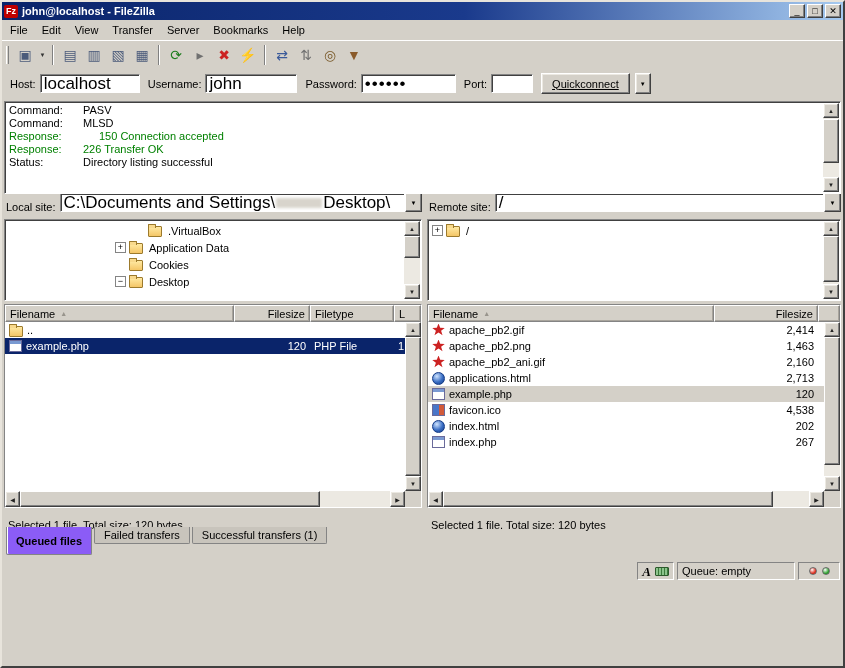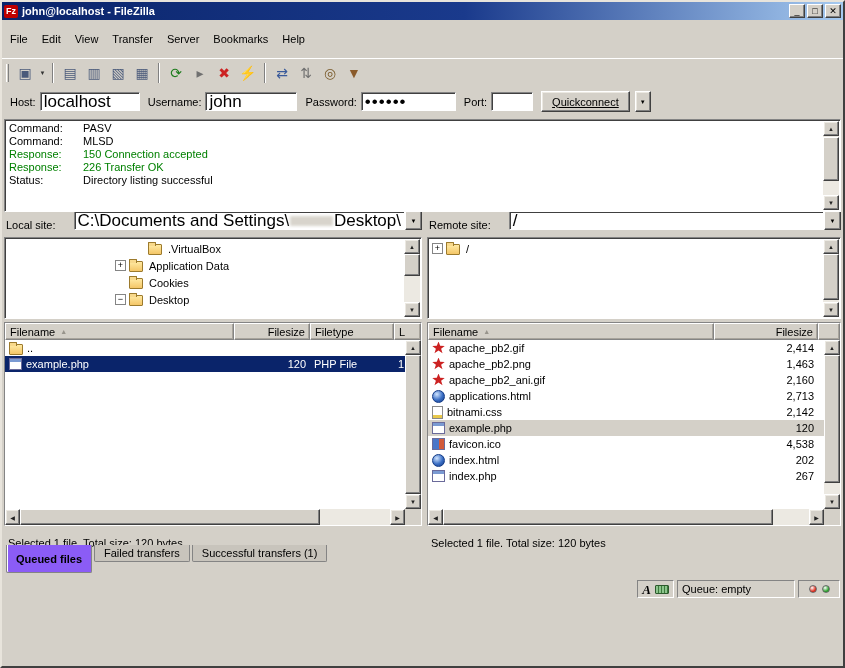--- a/index.html
+++ b/index.html
@@ -2,21 +2,21 @@
 <html><head>
 <meta charset="utf-8">
 <style>
 *{box-sizing:border-box;margin:0;padding:0;cursor:default;}
 body{font-family:"Liberation Sans",sans-serif;font-size:11px;color:#000;background:#6a6a6a;}
 .window{position:relative;width:845px;height:668px;display:flex;flex-direction:column;background:#d4d0c8;border:2px solid;border-color:#e8e4dc #404040 #404040 #e8e4dc;}
 .titlebar{flex:none;height:18px;display:flex;align-items:center;gap:2px;padding:0 2px;background:linear-gradient(90deg,#0a246a 0%,#1a3a8c 55%,#a6caf0 100%);color:#fff;}
 .app-icon{flex:none;width:14px;height:13px;background:#bf0000;color:#fff;font-weight:bold;font-size:9px;line-height:13px;text-align:center;border-radius:2px;}
 .title-text{flex:1;font-weight:bold;font-size:11px;white-space:nowrap;overflow:hidden;padding-left:2px;}
 .win-btn{flex:none;width:16px;height:14px;background:#d4d0c8;border:1px solid;border-color:#fff #404040 #404040 #fff;box-shadow:inset -1px -1px 0 #808080;color:#000;font-size:9px;line-height:12px;text-align:center;}
-.menubar{flex:none;height:39px;display:flex;align-items:center;padding:0 1px;border-bottom:1px solid #fff;}
+.menubar{flex:none;height:21px;display:flex;align-items:center;padding:0 1px;border-bottom:1px solid #fff;}
 .menu-item{padding:3px 7px;}
 .toolbar{flex:none;height:27px;display:flex;align-items:center;padding:0 2px;}
 .tb-grip{width:3px;height:18px;margin:0 4px 0 2px;border-left:1px solid #fff;border-right:1px solid #808080;}
 .tb-btn{width:24px;height:22px;display:flex;align-items:center;justify-content:center;font-size:14px;}
 .tb-drop{width:11px;height:22px;display:flex;align-items:center;justify-content:center;font-size:6px;color:#333;}
 .tb-sep{width:2px;height:20px;margin:0 4px;border-left:1px solid #808080;border-right:1px solid #fff;}
 .quickbar{flex:none;height:31px;display:flex;align-items:center;padding:0 4px;gap:4px;}
 .qc-label{margin-left:4px;white-space:nowrap;}
 .field{height:19px;background:#fff;border:1px solid;border-color:#848484 #fff #fff #848484;box-shadow:inset 1px 1px 0 #404040;padding:0 3px;font-family:inherit;font-size:17px;color:#000;outline:none;display:flex;align-items:center;white-space:nowrap;overflow:hidden;}
 input.field{display:inline-block;line-height:15px;}
@@ -36,21 +36,21 @@
 .track{flex:1;position:relative;background:#ece9e2;}
 .thumb-v{position:absolute;left:0;width:100%;background:#d4d0c8;border:1px solid;border-color:#fff #404040 #404040 #fff;box-shadow:inset -1px -1px 0 #808080;}
 .thumb-h{position:absolute;top:0;height:100%;background:#d4d0c8;border:1px solid;border-color:#fff #404040 #404040 #fff;box-shadow:inset -1px -1px 0 #808080;}
 .panes{flex:none;display:flex;margin:2px 2px 0;height:331px;}
 .pane{display:flex;flex-direction:column;}
 .pane.local{flex:none;width:418px;}
 .splitter{flex:none;width:5px;}
 .pane.remote{flex:1;min-width:0;}
 .site-row{flex:none;height:22px;display:flex;align-items:center;gap:4px;}
 .site-label{padding-left:2px;white-space:nowrap;}
-.combo{flex:1;display:flex;height:28px;min-width:0;margin-left:14px;}
+.combo{flex:1;display:flex;height:28px;min-width:0;}
 .combo-field{flex:1;min-width:0;}
 .combo-btn{flex:none;width:17px;height:19px;background:#d4d0c8;border:1px solid;border-color:#fff #404040 #404040 #fff;box-shadow:inset -1px -1px 0 #808080;display:flex;align-items:center;justify-content:center;font-size:6px;}
 .redacted{display:inline-block;width:46px;height:10px;margin:0 1px;background:#d8d4cc;filter:blur(1.5px);}
 .tree{flex:none;position:relative;margin-top:1px;height:82px;background:#fff;border:1px solid;border-color:#848484 #fff #fff #848484;box-shadow:inset 1px 1px 0 #404040;padding:2px 20px 2px 2px;overflow:hidden;}
 .tree-item{height:17px;display:flex;align-items:center;white-space:nowrap;}
 .expander{flex:none;width:11px;height:11px;border:1px solid #848484;background:#fff;font-size:9px;line-height:9px;text-align:center;margin-right:3px;}
 .exp-spacer{flex:none;width:14px;}
 .tree-label{padding:0 2px;}
 .filebox{flex:none;position:relative;margin-top:3px;height:204px;background:#fff;border:1px solid;border-color:#848484 #fff #fff #848484;}
 .cols{display:flex;height:17px;background:#d4d0c8;overflow:hidden;}
@@ -145,21 +145,21 @@
     <span class="qc-label">Port:</span>
     <input class="field f-port" value="" style="">
     <button class="btn qc-btn">Quickconnect</button>
     <button class="btn qc-drop"><span>▼</span></button>
   </div>
 
   <div class="log">
     <div>
         <div class="log-line"><span class="log-type" style="color: rgb(0, 0, 0);">Command:</span><span class="log-text" style="color: rgb(0, 0, 0);">PASV</span></div>
         <div class="log-line"><span class="log-type" style="color: rgb(0, 0, 0);">Command:</span><span class="log-text" style="color: rgb(0, 0, 0);">MLSD</span></div>
-        <div class="log-line"><span class="log-type" style="color: rgb(0, 128, 0);">Response:</span><span class="log-text" style="color: rgb(0, 128, 0);">150 Connection accepted</span></div>
+        <div class="log-line"><span class="log-type" style="color: rgb(0, 128, 0);">Response:</span><span class="log-text" style="color: rgb(0, 128, 0); margin-left: 16px;">150 Connection accepted</span></div>
         <div class="log-line"><span class="log-type" style="color: rgb(0, 128, 0);">Response:</span><span class="log-text" style="color: rgb(0, 128, 0);">226 Transfer OK</span></div>
         <div class="log-line"><span class="log-type" style="color: rgb(0, 0, 0);">Status:</span><span class="log-text" style="color: rgb(0, 0, 0);">Directory listing successful</span></div>
       </div>
     <div class="vscroll abs-v">
         <div class="sb v">▲</div>
         <div class="track">
           <div class="thumb-v" style="top: 1px; height: 44px;"></div>
         </div>
         <div class="sb v">▼</div>
       </div>
@@ -354,29 +354,20 @@
             </div>
             <div class="frow">
               <div class="cell" style="width: 286px;">
                 <span class="fi icon-html"></span>
                 <span>applications.html</span>
               </div>
               <div class="cell num" style="width: 104px;">
                 <span>2,713</span>
               </div>
             </div>
-            <div class="frow">
-              <div class="cell" style="width: 286px;">
-                <span class="fi icon-css"></span>
-                <span>bitnami.css</span>
-              </div>
-              <div class="cell num" style="width: 104px;">
-                <span>2,142</span>
-              </div>
-            </div>
             <div class="frow sel-gray">
               <div class="cell" style="width: 286px;">
                 <span class="fi icon-php"></span>
                 <span>example.php</span>
               </div>
               <div class="cell num" style="width: 104px;">
                 <span>120</span>
               </div>
             </div>
             <div class="frow">

